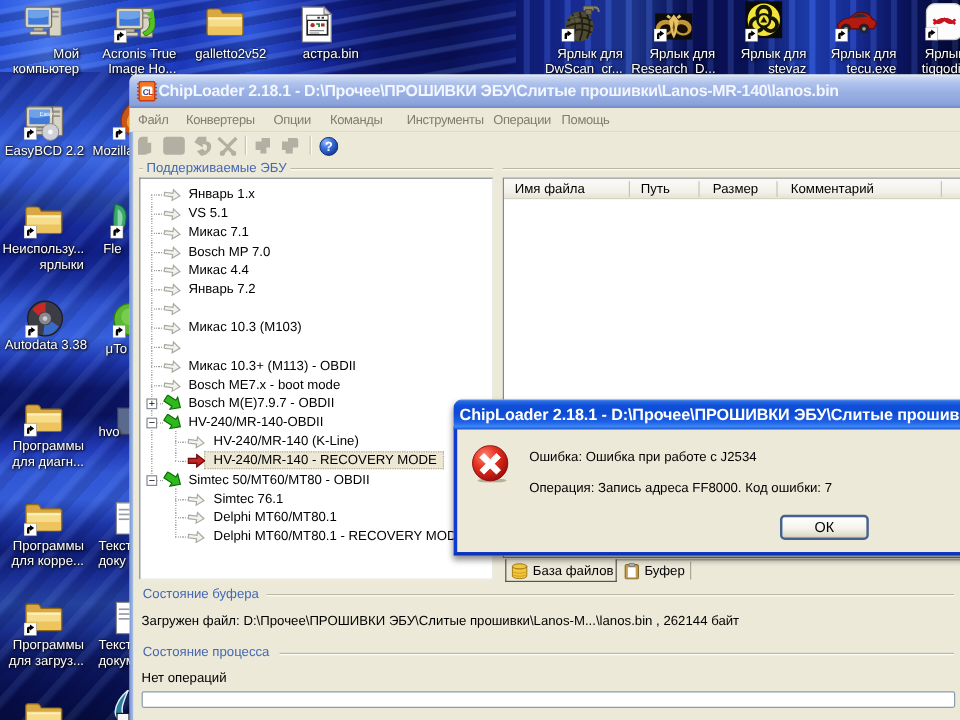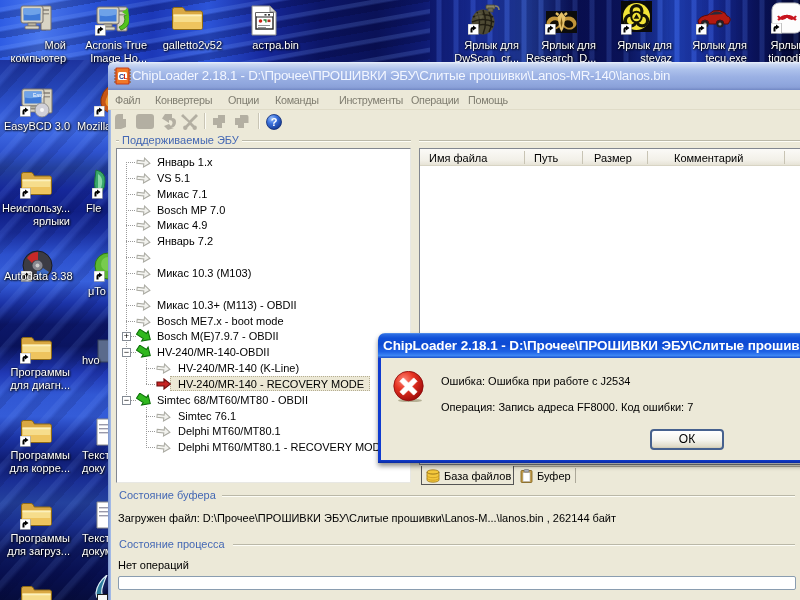--- a/index.html
+++ b/index.html
@@ -5,21 +5,21 @@
 html,body{width:800px;height:600px;overflow:hidden}
 body{font-family:"Liberation Sans",sans-serif;position:relative;background:#081048}
 #bg{position:absolute;left:0;top:0;width:800px;height:600px;background:#081048}
 .lbl{position:absolute;color:#fff;font-size:11px;line-height:12.5px;text-align:right;text-shadow:1px 1px 2px #000,0 0 2px #000;white-space:nowrap}
 .ico{position:absolute}
 
 #win{position:absolute;left:108px;top:62px;width:700px;height:560px;background:#ece9d8;border-radius:6px 0 0 0}
 #wborder{position:absolute;left:0;top:24px;width:3px;height:536px;background:linear-gradient(90deg,#7c96cc,#a8bfec)}
 #tbar{position:absolute;left:0;top:0;width:700px;height:28px;border-radius:6px 0 0 0;
 background:linear-gradient(180deg,#e9f0fb 0%,#ccd9f3 8%,#aec2ec 26%,#9bb1e4 52%,#90a7de 78%,#8aa0d8 90%,#7288c4 100%)}
-#tbar .txt{position:absolute;left:24px;top:6px;font-size:13.3px;font-weight:normal;color:#f2f6ff;letter-spacing:-.25px;white-space:nowrap}
+#tbar .txt{position:absolute;left:24px;top:6px;font-size:13.3px;font-weight:bold;color:#f2f6ff;letter-spacing:-.25px;white-space:nowrap}
 #menubar{position:absolute;left:0;top:28px;width:700px;height:20px;background:#ece9d8;border-bottom:1px solid #e0dcc8}
 #menubar span{position:absolute;top:4px;font-size:10.8px;letter-spacing:-.3px;color:#7f7d70;white-space:nowrap}
 #toolbar{position:absolute;left:0;top:48px;width:700px;height:22px}
 
 .gline{position:absolute;height:2px;border-top:1px solid #bab8a8;border-bottom:1px solid #fdfdf6}
 .glab{position:absolute;font-size:11px;color:#4468b4;background:#ece9d8;padding:0 3px;white-space:nowrap}
 
 #tree{position:absolute;left:8px;top:86px;width:295px;height:335px;background:#fff;border:1px solid #828790;border-right-color:#e8e8e4;border-bottom-color:#e8e8e4;overflow:hidden}
 .trow{position:absolute;font-size:11px;color:#000;white-space:nowrap}
 .tico{position:absolute;width:15px;height:12px}
@@ -288,25 +288,25 @@
     </svg>
   <div class="lbl" style="left:6px;top:39px;width:60px">Мой<br>компьютер</div>
   <div class="lbl" style="left:77px;top:39px;width:70px">Acronis True<br>Image Ho...</div>
   <div class="lbl" style="left:152px;top:39px;width:70px">galletto2v52</div>
   <div class="lbl" style="left:229px;top:39px;width:70px">астра.bin</div>
   <div class="lbl" style="left:449px;top:39px;width:70px">Ярлык для<br>DwScan_cr...</div>
   <div class="lbl" style="left:526px;top:39px;width:70px">Ярлык для<br>Research_D...</div>
   <div class="lbl" style="left:602px;top:39px;width:70px">Ярлык для<br>stevaz</div>
   <div class="lbl" style="left:677px;top:39px;width:70px">Ярлык для<br>tecu.exe</div>
   <div class="lbl" style="left:752px;top:39px;width:70px">Ярлык д...<br>tiqgodiag...</div>
-  <div class="lbl" style="left:4px;top:120px;width:64px">EasyBCD 3.0</div>
+  <div class="lbl" style="left:4px;top:120px;width:64px">EasyBCD 2.2</div>
   <div class="lbl" style="left:77px;top:120px;width:64px;text-align:left">Mozilla F</div>
   <div class="lbl" style="left:2px;top:202px;width:68px">Неиспользу...<br>ярлыки</div>
   <div class="lbl" style="left:86px;top:202px;width:40px;text-align:left">Fle</div>
-  <div class="lbl" style="left:4px;top:270px;width:57px">Autodata 3.38</div>
+  <div class="lbl" style="left:4px;top:282px;width:57px">Autodata 3.38</div>
   <div class="lbl" style="left:88px;top:285px;width:40px;text-align:left">μTo</div>
   <div class="lbl" style="left:2px;top:366px;width:68px">Программы<br>для диагн...</div>
   <div class="lbl" style="left:82px;top:354px;width:30px;text-align:left">hvo</div>
   <div class="lbl" style="left:2px;top:449px;width:68px">Программы<br>для корре...</div>
   <div class="lbl" style="left:82px;top:449px;width:40px;text-align:left">Тексто<br>доку</div>
   <div class="lbl" style="left:2px;top:532px;width:68px">Программы<br>для загруз...</div>
   <div class="lbl" style="left:82px;top:532px;width:40px;text-align:left">Тексто<br>докум</div>
 </div>
 <div id="win">
   <div id="wborder"></div>
@@ -388,21 +388,21 @@
     <div class="trow" style="left:40px;top:39px">Микас 7.1</div>
     <div class="doth" style="left:9px;top:61px;width:10px"></div>
     <svg class="tico" style="left:19px;top:55px" viewBox="0 0 15 12">
         <path d="M1 5 L8 5 L8 2 L14 6.5 L8 11 L8 8 L1 8 Z" fill="#f2f2ee" stroke="#aaaaa2" stroke-width="1" transform="rotate(7 7.5 6.5)"></path>
       </svg>
     <div class="trow" style="left:40px;top:55px">Bosch MP 7.0</div>
     <div class="doth" style="left:9px;top:76px;width:10px"></div>
     <svg class="tico" style="left:19px;top:70px" viewBox="0 0 15 12">
         <path d="M1 5 L8 5 L8 2 L14 6.5 L8 11 L8 8 L1 8 Z" fill="#f2f2ee" stroke="#aaaaa2" stroke-width="1" transform="rotate(7 7.5 6.5)"></path>
       </svg>
-    <div class="trow" style="left:40px;top:70px">Микас 4.9</div>
+    <div class="trow" style="left:40px;top:70px">Микас 4.4</div>
     <div class="doth" style="left:9px;top:92px;width:10px"></div>
     <svg class="tico" style="left:19px;top:86px" viewBox="0 0 15 12">
         <path d="M1 5 L8 5 L8 2 L14 6.5 L8 11 L8 8 L1 8 Z" fill="#f2f2ee" stroke="#aaaaa2" stroke-width="1" transform="rotate(7 7.5 6.5)"></path>
       </svg>
     <div class="trow" style="left:40px;top:86px">Январь 7.2</div>
     <div class="doth" style="left:9px;top:108px;width:10px"></div>
     <svg class="tico" style="left:19px;top:102px" viewBox="0 0 15 12">
         <path d="M1 5 L8 5 L8 2 L14 6.5 L8 11 L8 8 L1 8 Z" fill="#f2f2ee" stroke="#aaaaa2" stroke-width="1" transform="rotate(7 7.5 6.5)"></path>
       </svg>
     <div class="doth" style="left:9px;top:124px;width:10px"></div>
@@ -445,21 +445,21 @@
     <div style="position:absolute;left:53px;top:227px;width:200px;height:15px;background:#ece8d5;border:1px dotted #b4ad92"></div>
     <svg class="tico" style="left:39px;top:229px" viewBox="0 0 15 12">
         <path d="M1 4 L8 4 L8 1 L14.5 6 L8 11 L8 8 L1 8 Z" fill="#c62222" stroke="#701010" stroke-width="1.2"></path>
       </svg>
     <div class="trow" style="left:61px;top:229px">HV-240/MR-140 - RECOVERY MODE</div>
     <div class="doth" style="left:14px;top:251px;width:5px"></div>
     <div class="ebox" style="left:5px;top:247px">−</div>
     <svg class="tico" style="left:19px;top:244px;width:16px;height:14px" viewBox="0 0 16 14">
         <path d="M1 3.5 L9 3.5 L9 0.5 L15.5 6.5 L9 12.5 L9 9.5 L1 9.5 Z" fill="#30b81e" stroke="#0a6e06" stroke-width="1" transform="rotate(33 8 6.5)"></path>
       </svg>
-    <div class="trow" style="left:40px;top:245px">Simtec 68/MT60/MT80 - OBDII</div>
+    <div class="trow" style="left:40px;top:245px">Simtec 50/MT60/MT80 - OBDII</div>
     <div class="doth" style="left:29px;top:267px;width:10px"></div>
     <svg class="tico" style="left:39px;top:261px" viewBox="0 0 15 12">
         <path d="M1 5 L8 5 L8 2 L14 6.5 L8 11 L8 8 L1 8 Z" fill="#f2f2ee" stroke="#aaaaa2" stroke-width="1" transform="rotate(7 7.5 6.5)"></path>
       </svg>
     <div class="trow" style="left:61px;top:261px">Simtec 76.1</div>
     <div class="doth" style="left:29px;top:282px;width:10px"></div>
     <svg class="tico" style="left:39px;top:276px" viewBox="0 0 15 12">
         <path d="M1 5 L8 5 L8 2 L14 6.5 L8 11 L8 8 L1 8 Z" fill="#f2f2ee" stroke="#aaaaa2" stroke-width="1" transform="rotate(7 7.5 6.5)"></path>
       </svg>
     <div class="trow" style="left:61px;top:276px">Delphi MT60/MT80.1</div>
@@ -470,21 +470,21 @@
     <div class="trow" style="left:61px;top:292px">Delphi MT60/MT80.1 - RECOVERY MODE</div>
   </div>
   <div id="tbl">
     <div id="thead">
       <span style="left:9px">Имя файла</span>
         <i style="left:104px"></i>
       <span style="left:114px">Путь</span>
         <i style="left:162px"></i>
       <span style="left:174px">Размер</span>
         <i style="left:227px"></i>
-      <span style="left:254px">Комментарий</span>
+      <span style="left:239px">Комментарий</span>
         <i style="left:364px"></i>
     </div>
   </div>
   <div id="tabs">
     <div style="position:absolute;left:313px;top:404px;width:387px;height:1px;background:#aca899"></div>
     <div style="position:absolute;left:313px;top:404px;width:93px;height:19px;background:#ece9d8;border:1px solid #555;border-top:0"></div>
     <svg style="position:absolute;left:318px;top:407px" width="14" height="14" viewBox="0 0 14 14">
         <ellipse cx="7" cy="3" rx="6" ry="2.2" fill="#f4c83c" stroke="#a07818" stroke-width=".8"></ellipse>
         <path d="M1 3 L1 11 A6 2.2 0 0 0 13 11 L13 3 A6 2.2 0 0 1 1 3" fill="#f4c83c" stroke="#a07818" stroke-width=".8"></path>
         <path d="M1 6.5 A6 2.2 0 0 0 13 6.5 M1 9 A6 2.2 0 0 0 13 9" fill="none" stroke="#c89820" stroke-width=".8"></path>

